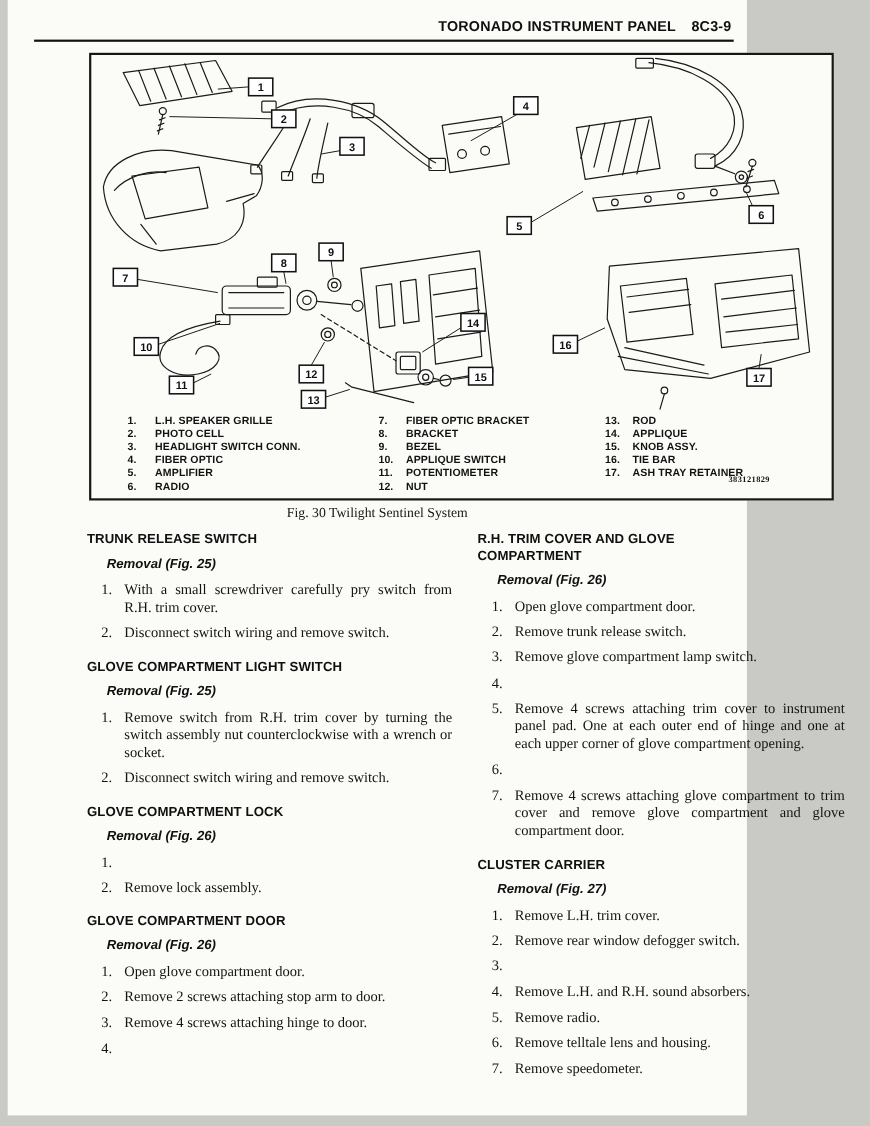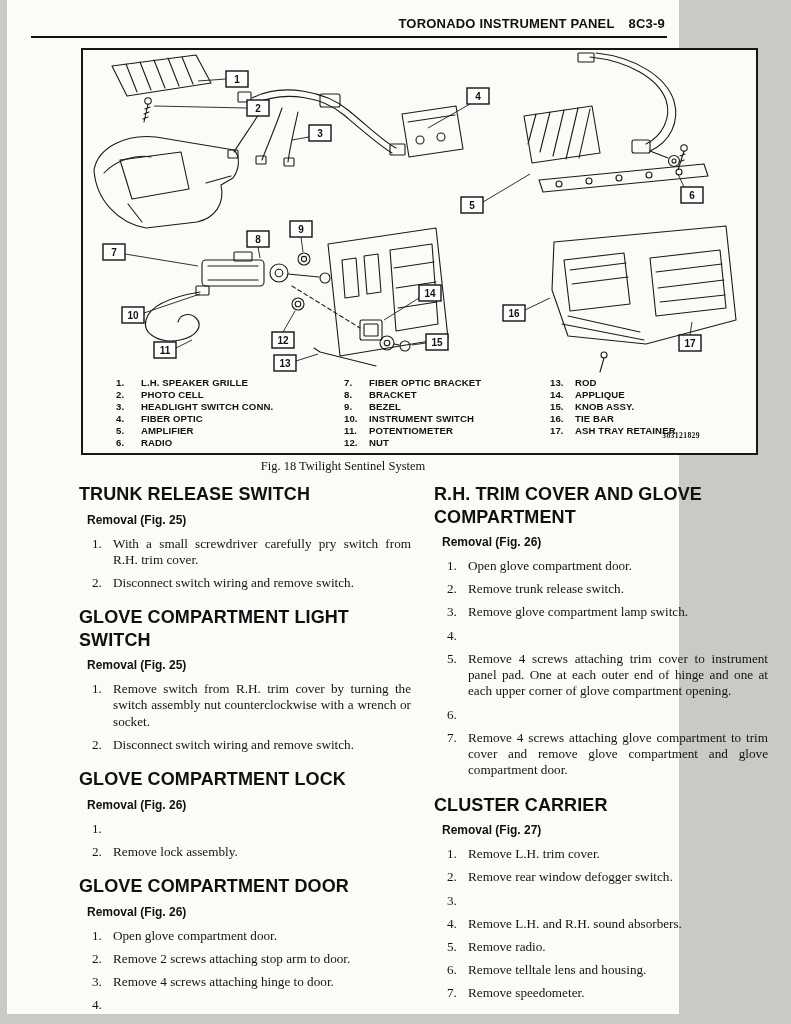--- a/index.html
+++ b/index.html
@@ -16,23 +16,23 @@
   .legend { display:flex; margin:3px 0 0 33px; font-family:"Liberation Sans", sans-serif; font-weight:700; font-size:9.6px; line-height:12px; letter-spacing:.1px; color:#121212; }
   .lcol1 { width:228px; } .lcol2 { width:206px; } .lcol3 { width:auto; }
   .lrow { display:flex; }
   .lnum { width:25px; flex:none; }
   .partnum { position:absolute; right:56px; bottom:13px; font-family:Liberation Serif, serif; font-weight:700; font-size:7.6px; letter-spacing:.4px; }
   .caption { position:absolute; top:459px; left:0; width:100%; text-align:center; font-size:12.5px; color:#151515; }
 
   .col { position:absolute; top:483px; }
   .col-left { left:72px; width:332px; }
   .col-right { left:427px; width:334px; }
-  .sec-title { font-family:"Liberation Sans", sans-serif; font-weight:700; font-size:18px; line-height:1.25; margin:15px 0 7px; white-space:pre-line; letter-spacing:.1px; color:#101010; }
+  .sec-title { font-family:"Liberation Sans", sans-serif; font-weight:700; font-size:12px; line-height:1.25; margin:15px 0 7px; white-space:pre-line; letter-spacing:.1px; color:#101010; }
   .section:first-child .sec-title { margin-top:0; }
-  .sec-sub { font-family:"Liberation Sans", sans-serif; font-weight:700; font-size:12px; margin:0 8px 9px; color:#101010; }
+  .sec-sub { font-family:"Liberation Sans", sans-serif; font-weight:700; font-style:italic; font-size:12px; margin:0 18px 9px; color:#101010; }
   .step { display:flex; margin-bottom:7px; font-size:13.2px; line-height:1.23; }
   .step .n { flex:none; width:21px; margin-left:13px; }
   .step .t { flex:1; text-align:justify; }
 
   svg .art { stroke:#1b1b1b; fill:none; stroke-width:1.1; stroke-linecap:round; stroke-linejoin:round; }
   svg .leader { stroke:#1b1b1b; fill:none; stroke-width:.9; }
   svg .cbox { fill:#ffffff; stroke:#121212; stroke-width:1.4; }
   svg text.cnum { font-family:"Liberation Sans", sans-serif; font-size:10px; font-weight:700; fill:#101010; text-anchor:middle; }
 </style>
 </head>
@@ -252,21 +252,21 @@
         <div class="lrow">
             <span class="lnum">8.</span>
             <span>BRACKET</span>
           </div>
         <div class="lrow">
             <span class="lnum">9.</span>
             <span>BEZEL</span>
           </div>
         <div class="lrow">
             <span class="lnum">10.</span>
-            <span>INSTRUMENT SWITCH</span>
+            <span>APPLIQUE SWITCH</span>
           </div>
         <div class="lrow">
             <span class="lnum">11.</span>
             <span>POTENTIOMETER</span>
           </div>
         <div class="lrow">
             <span class="lnum">12.</span>
             <span>NUT</span>
           </div>
       </div>
@@ -289,21 +289,21 @@
           </div>
         <div class="lrow">
             <span class="lnum">17.</span>
             <span>ASH TRAY RETAINER</span>
           </div>
       </div>
     </div>
     <div class="partnum">383121829</div>
   </div>
 
-  <div class="caption">Fig. 18 Twilight Sentinel System</div>
+  <div class="caption">Fig. 30 Twilight Sentinel System</div>
 
   <div class="col col-left">
 
     <div class="section">
       <div class="sec-title">TRUNK RELEASE SWITCH</div>
       <div class="sec-sub">Removal (Fig. 25)</div>
       <div class="step">
           <span class="n">1.</span>
           <span class="t">With a small screwdriver carefully pry switch from R.H. trim cover.</span>
         </div>

